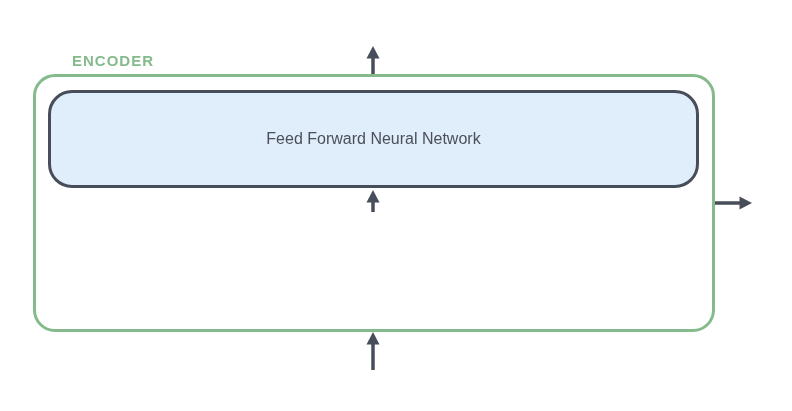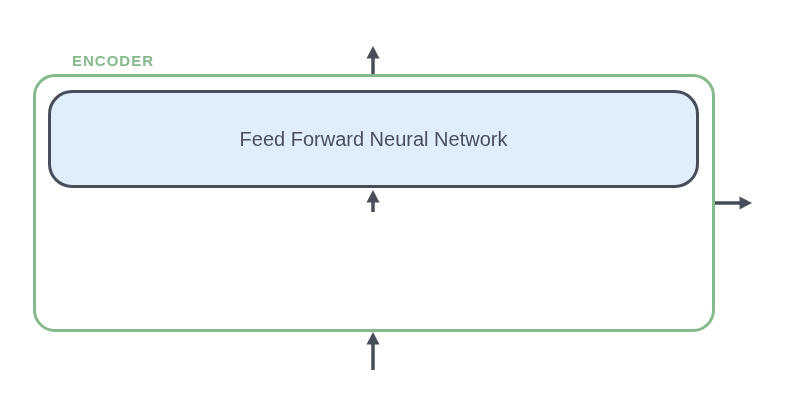--- a/index.html
+++ b/index.html
@@ -47,21 +47,21 @@
   .block {
     position: absolute;
     left: 48px;
     width: 651px;
     border: 3px solid var(--dark);
     border-radius: 24px;
     display: flex;
     align-items: center;
     justify-content: center;
     color: var(--text-dark);
-    font-size: 20px;
+    font-size: 16px;
     font-weight: 400;
   }
 
   .block-ffn {
     top: 90px;
     height: 98px;
     background: var(--ffn-fill);
   }
 
   .block-sa {

